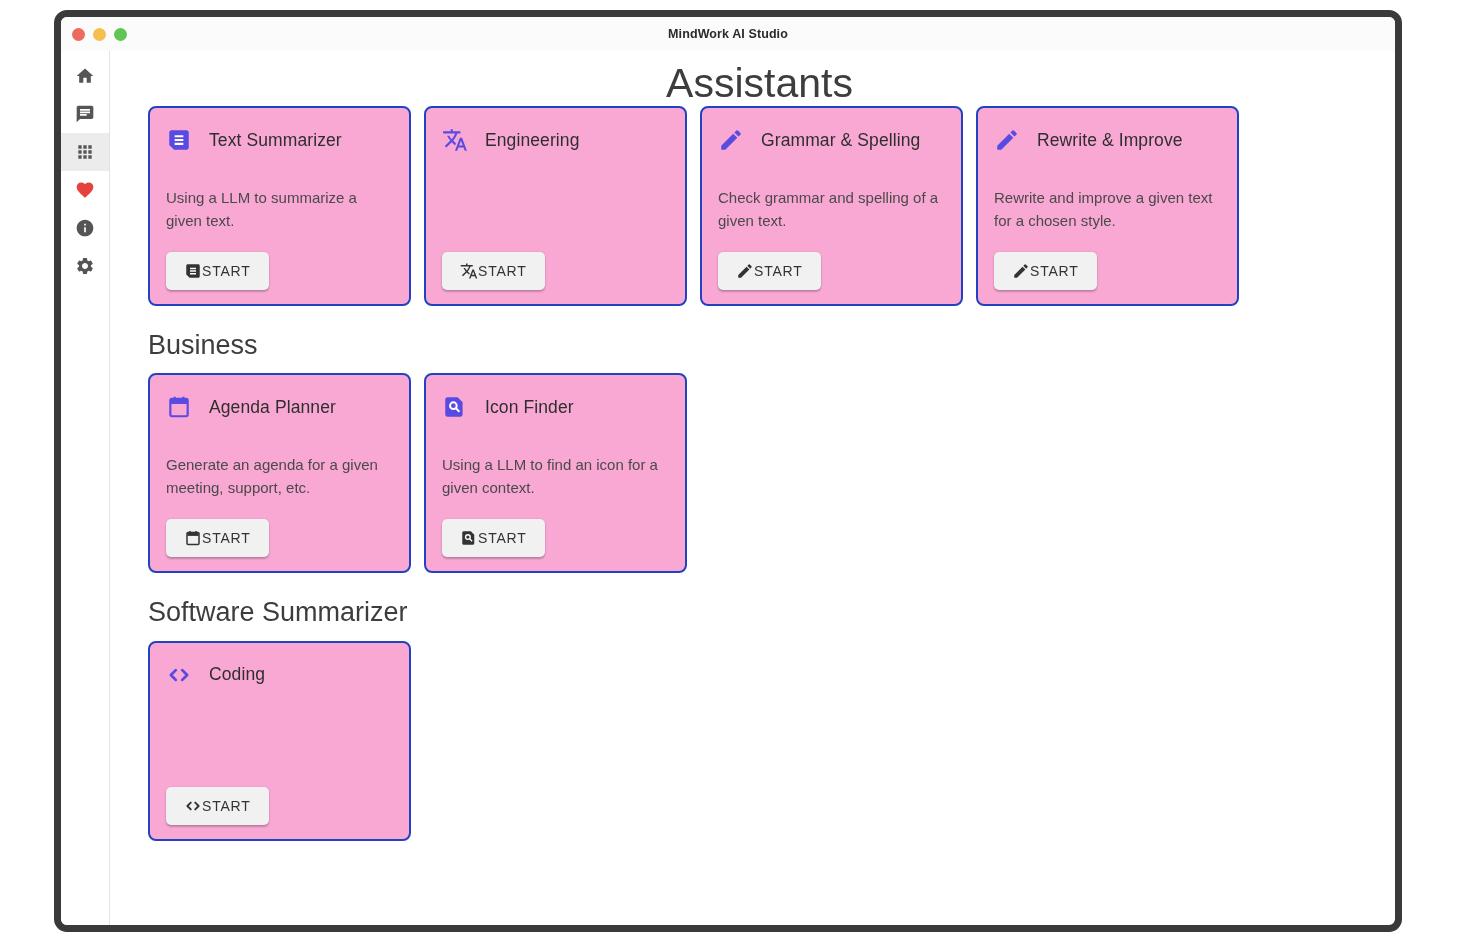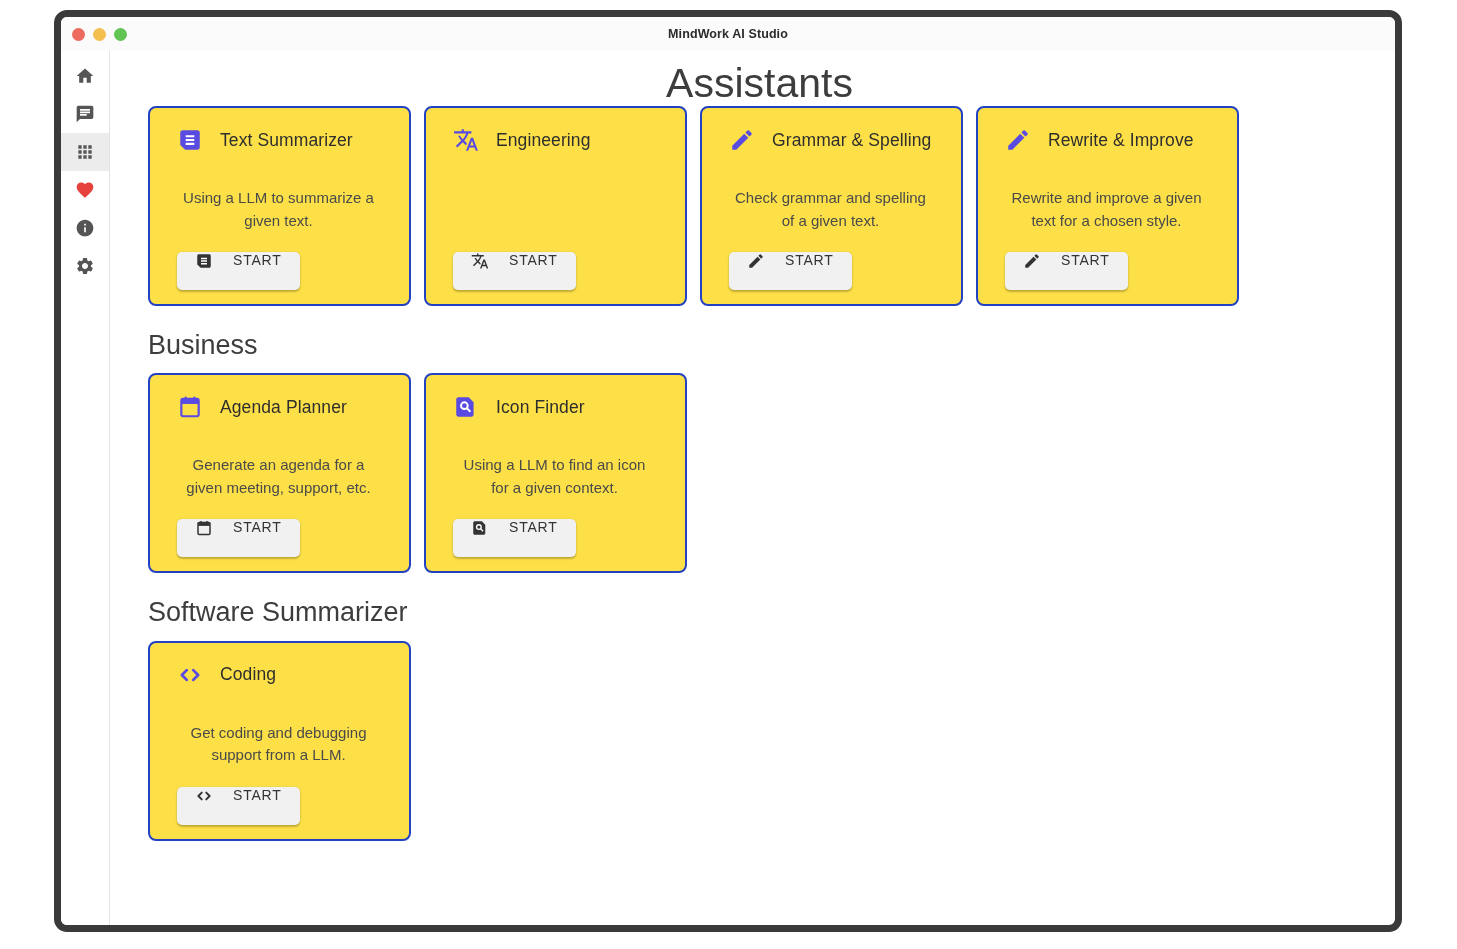--- a/index.html
+++ b/index.html
@@ -21,29 +21,29 @@
   .side-item.selected { background:#ececec; }
   .side-item svg { width:20px; height:20px; display:block; }
 
   .content { flex:1; padding:4px 24px 24px 38px; overflow:hidden; }
   .page-title { font-size:41px; font-weight:400; color:#3d3d3d; margin:6px 0 0; line-height:1.1;text-align:center; }
   .section-label { font-size:27px; font-weight:400; color:#3d3d3d; margin:23px 0 12px; line-height:1.2; }
   section:first-of-type .section-label { margin-top:14px; }
 
   .cards { display:flex; gap:13px; flex-wrap:wrap; }
   .card { width:263px; height:200px; box-sizing:border-box; border:2px solid var(--card-border,#2342c2);
-    border-radius:8px; background:#fde047; padding:15px 27px 14px; display:flex; flex-direction:column; }
+    border-radius:8px; background:#f9a8d4; padding:15px 16px 14px; display:flex; flex-direction:column; }
   .card-head { display:flex; align-items:center; gap:17px; margin-top:4px; }
   .icon { display:inline-block; }
   .icon svg { width:100%; height:100%; display:block; }
   .card-icon { width:26px; height:26px; color:var(--accent,#594AE2); flex:0 0 auto; }
   .card-title { font-size:17.5px; font-weight:500; color:#2e2e2e; letter-spacing:.1px; }
-  .card-desc { margin-top:34px; font-size:15px; color:#4a4a4a; line-height:1.5; padding-right:2px;text-align:center; }
-
-  .start-btn { margin-top:auto; align-self:flex-start; display:inline-flex; gap:20px;
+  .card-desc { margin-top:34px; font-size:15px; color:#4a4a4a; line-height:1.5; padding-right:2px; }
+
+  .start-btn { margin-top:auto; align-self:flex-start; display:inline-flex; align-items:center; gap:0;
     background:#f1f1f1; border:none; border-radius:5px; padding:0 18px; height:38px;
     box-shadow:0 2px 2px rgba(0,0,0,.22), 0 0 2px rgba(0,0,0,.14);
     font-family:inherit; font-size:14px; font-weight:500; letter-spacing:.8px; color:#333; cursor:pointer; }
   .btn-icon { width:18px; height:18px; color:#333; flex:0 0 auto; }
 </style>
 </head>
 <body>
 
 <div class="stage">
   <div class="window">
@@ -250,21 +250,20 @@
   <div class="card">
     <div class="card-head">
       <span class="icon card-icon">
                       <svg viewBox="0 0 24 24" fill="none" stroke="currentColor" stroke-width="2.6" stroke-linecap="round" stroke-linejoin="round">
                         <path d="M9 7.5L4.5 12 9 16.5"></path>
                         <path d="M15 7.5L19.5 12 15 16.5"></path>
                       </svg>
                     </span>
       <span class="card-title">Coding</span>
     </div>
-    <div class="card-desc">Get coding and debugging support from a LLM.</div>
     <button class="start-btn">
       <span class="icon btn-icon">
                       <svg viewBox="0 0 24 24" fill="none" stroke="currentColor" stroke-width="2.6" stroke-linecap="round" stroke-linejoin="round">
                         <path d="M9 7.5L4.5 12 9 16.5"></path>
                         <path d="M15 7.5L19.5 12 15 16.5"></path>
                       </svg>
                     </span>
       <span>START</span>
     </button>
   </div>

